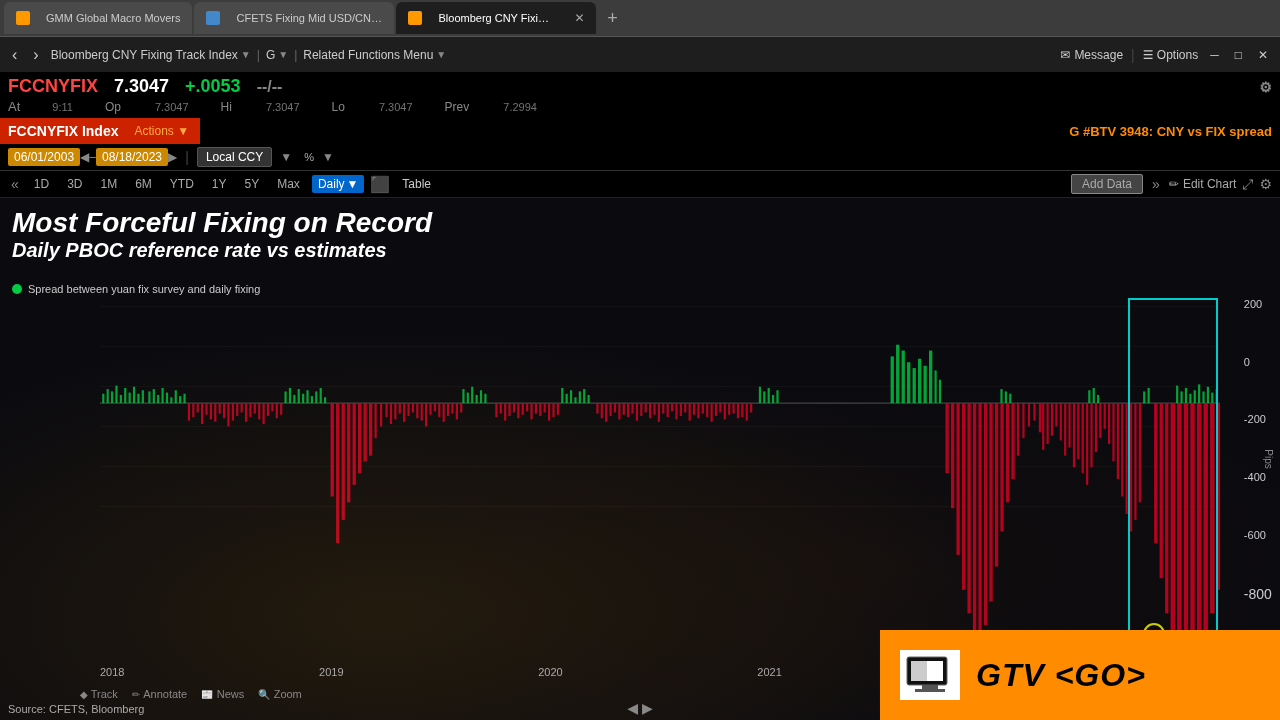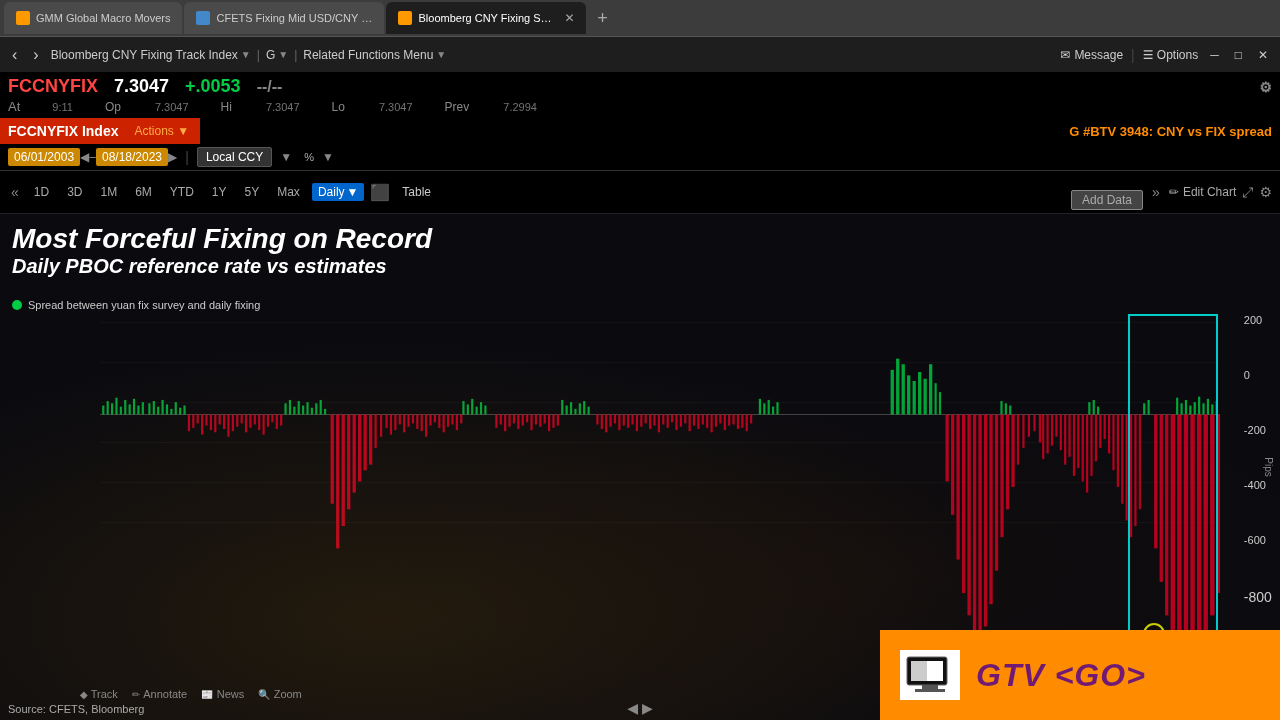--- a/index.html
+++ b/index.html
@@ -32,21 +32,21 @@
     .tab {
       display: flex;
       align-items: center;
       padding: 6px 12px;
       border-radius: 6px 6px 0 0;
       font-size: 12px;
       color: #ccc;
       background: #4a4a4a;
       cursor: pointer;
       max-width: 200px;
-      gap: 6px;
+      gap: 16px;
       height: 32px;
     }
 
     .tab.active {
       background: #1e1e1e;
       color: #fff;
     }
 
     .tab .tab-favicon {
       width: 14px;
@@ -300,21 +300,20 @@
 
     .add-data-btn {
       margin-left: auto;
       background: #444;
       border: 1px solid #888;
       color: #aaa;
       padding: 2px 10px;
       font-size: 12px;
       border-radius: 2px;
       cursor: pointer;
-      margin-top: 16px;
     }
 
     .edit-chart-btn {
       display: flex;
       align-items: center;
       gap: 4px;
       color: #aaa;
       font-size: 12px;
       cursor: pointer;
     }
@@ -395,21 +394,21 @@
       width: 60px;
       height: 50px;
       background: #fff;
       display: flex;
       align-items: center;
       justify-content: center;
       flex-shrink: 0;
     }
 
     .gtv-text {
-      color: #701a75;
+      color: #000000;
       font-size: 32px;
       font-weight: 900;
       font-style: italic;
       letter-spacing: 1px;
     }
 
     
     .index-btv-row {
       display: flex;
       align-items: stretch;
@@ -895,20 +894,28 @@
         <span style="color:#ccc; font-size:11px;">0</span>
         <span style="color:#ccc; font-size:11px;">-200</span>
         <span style="color:#ccc; font-size:11px;">-400</span>
         <span style="color:#ccc; font-size:11px;">-600</span>
         <span style="color:#ccc; font-size:14px;">-800</span>
         <span style="color:#ccc; font-size:11px;">-1000</span>
       </div>
 
       <div style="position:absolute; right:2px; top:50%; transform:translateY(-50%) rotate(90deg); color:#888; font-size:10px; white-space:nowrap; z-index:5;">Pips</div>
 
+      <div style="position:absolute; bottom:42px; left:100px; right:60px; display:flex; justify-content:space-between; z-index:5;">
+        <span style="color:#aaa; font-size:11px;">2018</span>
+        <span style="color:#aaa; font-size:11px;">2019</span>
+        <span style="color:#aaa; font-size:11px;">2020</span>
+        <span style="color:#aaa; font-size:11px;">2021</span>
+        <span style="color:#aaa; font-size:11px;">2022</span>
+        <span style="color:#aaa; font-size:11px;">2023</span>
+      </div>
 
       <div style="position:absolute; right:115px; bottom:75px; z-index:20;">
         <div style="width:22px; height:22px; border:2px solid #cccc00; border-radius:50%; background:transparent;"></div>
       </div>
       <div style="position:absolute; right:60px; bottom:52px; background:#003333; border:1px solid #00cccc; color:#00ffff; font-size:11px; padding:2px 4px; z-index:21; font-weight:bold;">-1041</div>
 
       <div style="position:absolute; bottom:20px; left:80px; display:flex; align-items:center; gap:14px; font-size:11px; color:#888; z-index:5;">
         <div style="display:flex; align-items:center; gap:3px; cursor:pointer;">
           <span style="font-size:10px;">◆</span>
           <span>Track</span>

